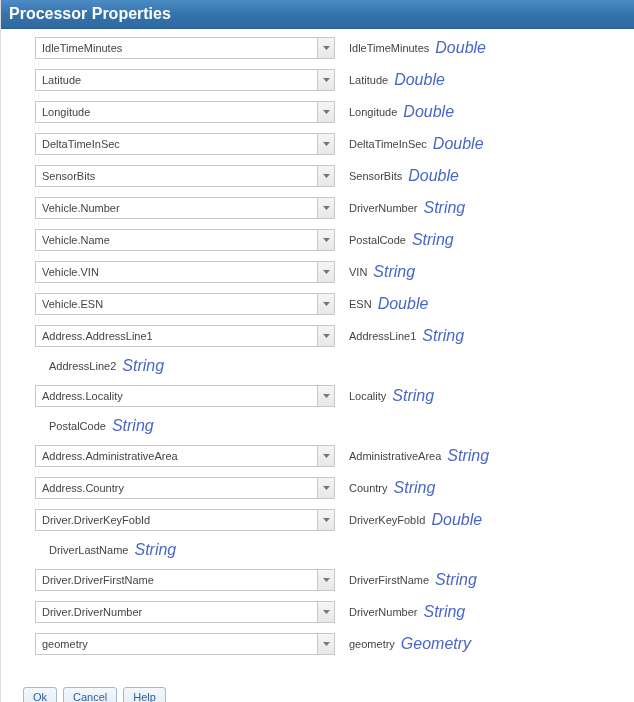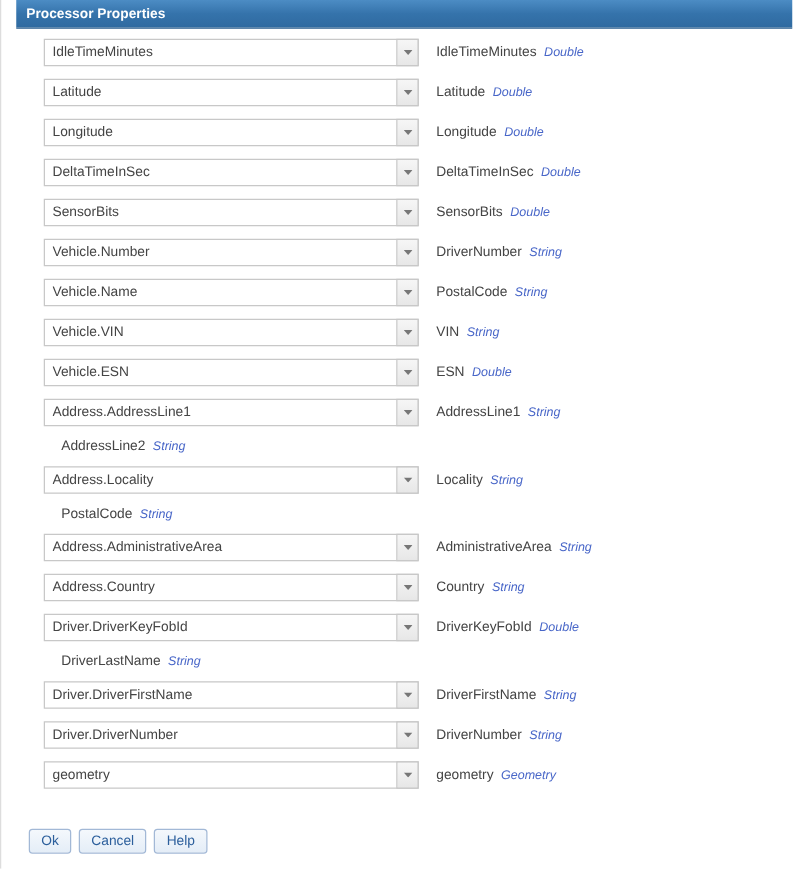--- a/index.html
+++ b/index.html
@@ -11,24 +11,23 @@
     width: 634px;
   }
   .panel {
     border-left: 1px solid #ddd;
     width: 634px;
   }
   .titlebar {
     background: linear-gradient(to bottom, #4c8cc4 0%, #3573ab 50%, #2f6aa0 100%);
     color: #fff;
     font-weight: bold;
-    font-size: 11px;
+    font-size: 16px;
     padding: 5px 8px;
     border-bottom: 1px solid #2a5e8e;
-    margin-left: 12px;
   }
   .content {
     padding: 8px 12px 14px 20px;
   }
   .row {
     display: flex;
     align-items: center;
     margin-bottom: 10px;
     padding-left: 14px;
   }
@@ -65,21 +64,21 @@
   .label {
     margin-left: 14px;
     color: #444;
     font-size: 11px;
     white-space: nowrap;
   }
   .type {
     color: #4866c8;
     font-style: italic;
     margin-left: 6px;
-    font-size: 10px;
+    font-size: 16px;
   }
   .buttons {
     padding: 8px 0 12px 22px;
     display: flex;
     gap: 6px;
   }
   .btn {
     border: 1px solid #a2b8d6;
     background: linear-gradient(to bottom, #f4f8fc, #e4edf7);
     color: #2c5f9c;

